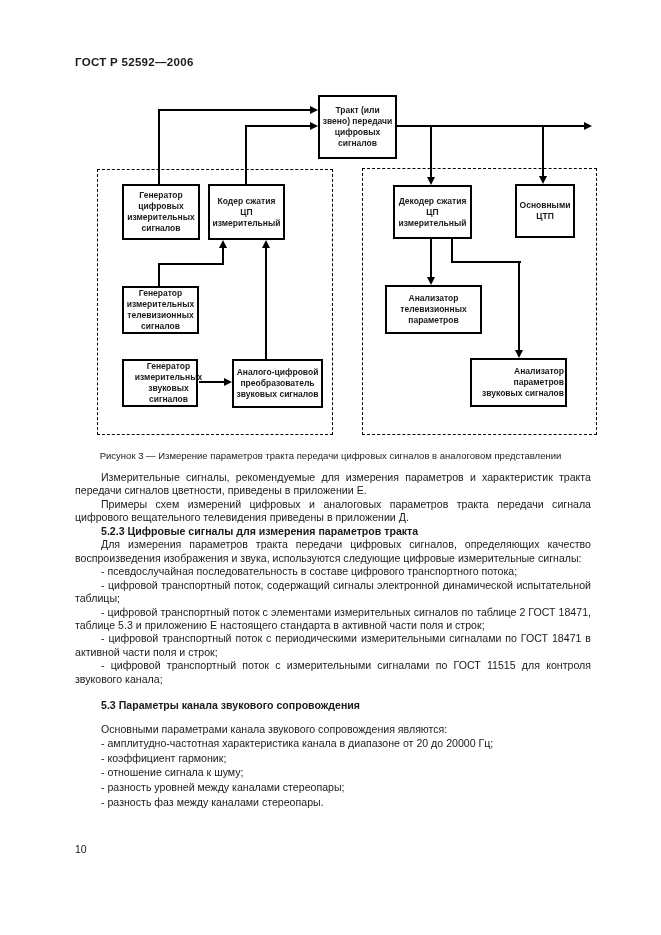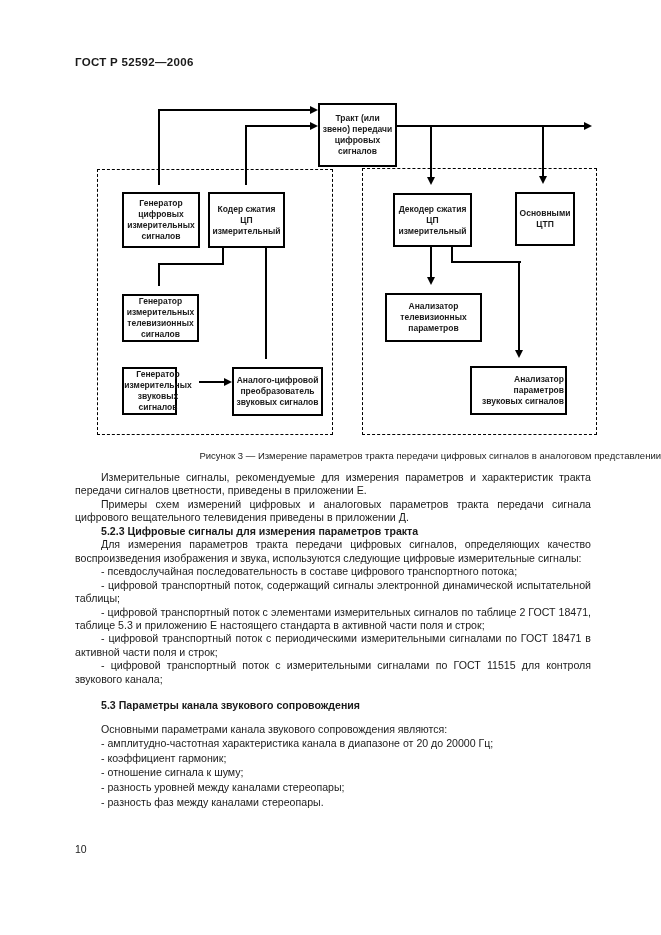--- a/index.html
+++ b/index.html
@@ -9,33 +9,32 @@
   }
   .abs{position:absolute;}
   
   .doc-header{left:75px;top:56px;font-size:11.5px;font-weight:bold;letter-spacing:.3px;}
   
   .dbox{
     position:absolute;border:2px solid #000;background:#fff;
     display:flex;align-items:center;justify-content:center;text-align:center;
     font-size:8.5px;font-weight:bold;line-height:11px;padding:1px;box-sizing:border-box;
     z-index:3;
-    margin-top:8px;
   }
   .dashed{
     position:absolute;border:1.5px dashed #000;background:transparent;
     box-sizing:border-box;z-index:1;
   }
   .ln{position:absolute;background:#000;z-index:2;}
   .arr{position:absolute;width:0;height:0;z-index:2;}
   .arr-right{border-top:4px solid transparent;border-bottom:4px solid transparent;border-left:8px solid #000;}
   .arr-down{border-left:4px solid transparent;border-right:4px solid transparent;border-top:8px solid #000;}
   .arr-up{border-left:4px solid transparent;border-right:4px solid transparent;border-bottom:8px solid #000;}
   
-  .fig-caption{left:0;right:0;top:450px;text-align:right;font-size:9.5px;}
+  .fig-caption{left:0;right:0;top:450px;text-align:center;font-size:9.5px;}
   
   .body-text{left:75px;top:471px;width:516px;font-size:10.6px;line-height:13.45px;text-align:justify;}
   .body-text p{margin:0;text-indent:26px;}
   .body-text p.bold{font-weight:bold;}
   .h53{font-weight:bold;margin-top:13px !important;margin-bottom:9px !important;}
   .list53 p{line-height:14.6px;}
   .page-number{left:75px;top:843px;font-size:10.5px;}
 </style>
 </head>
 <body>
@@ -52,21 +51,21 @@
   </div>
   <div class="dbox" style="left:122px;top:184px;width:78px;height:56px;align-items:center;">
     <span>Генератор цифровых измерительных сигналов</span>
   </div>
   <div class="dbox" style="left:208px;top:184px;width:77px;height:56px;">
     <span>Кодер сжатия ЦП измерительный</span>
   </div>
   <div class="dbox" style="left:122px;top:286px;width:77px;height:48px;">
     <span>Генератор измерительных телевизионных сигналов</span>
   </div>
-  <div class="dbox" style="left:122px;top:359px;width:55px;height:48px;padding-left:18px;">
+  <div class="dbox" style="left:122px;top:359px;width:76px;height:48px;padding-left:18px;">
     <span>Генератор измерительных звуковых сигналов</span>
   </div>
   <div class="dbox" style="left:232px;top:359px;width:91px;height:49px;">
     <span>Аналого-цифровой преобразователь звуковых сигналов</span>
   </div>
   <div class="dbox" style="left:393px;top:185px;width:79px;height:54px;">
     <span>Декодер сжатия ЦП измерительный</span>
   </div>
   <div class="dbox" style="left:515px;top:184px;width:60px;height:54px;">
     <span>Основными ЦТП</span>

